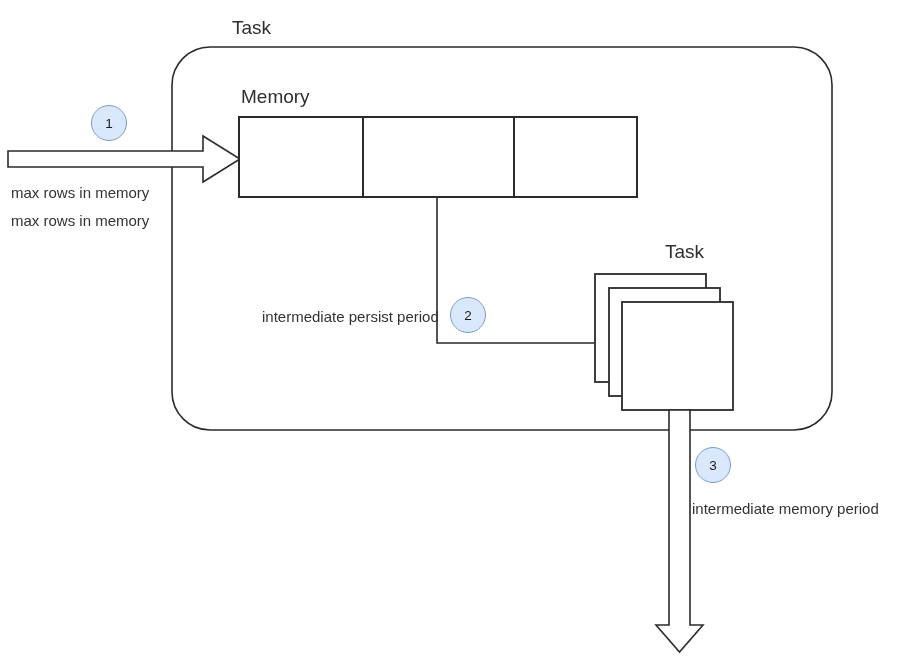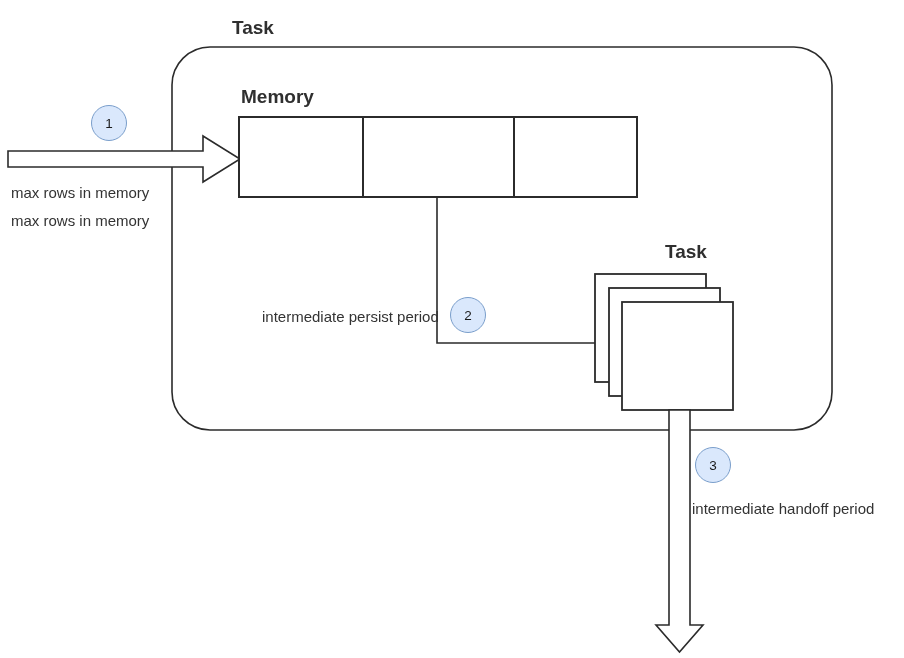--- a/index.html
+++ b/index.html
@@ -29,21 +29,20 @@
     position: absolute;
     color: #333333;
     font-family: "Liberation Sans", sans-serif;
     white-space: nowrap;
     line-height: 1;
     user-select: none;
   }
   .lbl-heading {
     font-size: 19px;
     color: #2f2f2f;
-    font-weight: bold;
   }
   .lbl-small {
     font-size: 15px;
     color: #333333;
   }
   .badge {
     position: absolute;
     width: 36px;
     height: 36px;
     border-radius: 50%;
@@ -89,21 +88,21 @@
   <div class="lbl lbl-heading" style="left:241px; top:87px;">Memory</div>
 
   <div class="lbl lbl-heading" style="left:665px; top:242px;">Task</div>
 
   <div class="lbl lbl-small" style="left:11px; top:185px;">max rows in memory</div>
 
   <div class="lbl lbl-small" style="left:11px; top:213px;">max rows in memory</div>
 
   <div class="lbl lbl-small" style="left:230px; top:309px;padding-left:32px;">intermediate persist period</div>
 
-  <div class="lbl lbl-small" style="left:692px; top:501px;">intermediate handoff period</div>
+  <div class="lbl lbl-small" style="left:692px; top:501px;">intermediate memory period</div>
 
   <div class="badge" style="left:91px; top:105px;">
     <span>1</span>
   </div>
 
   <div class="badge" style="left:450px; top:297px;">
     <span>2</span>
   </div>
 
   <div class="badge" style="left:695px; top:447px;">

